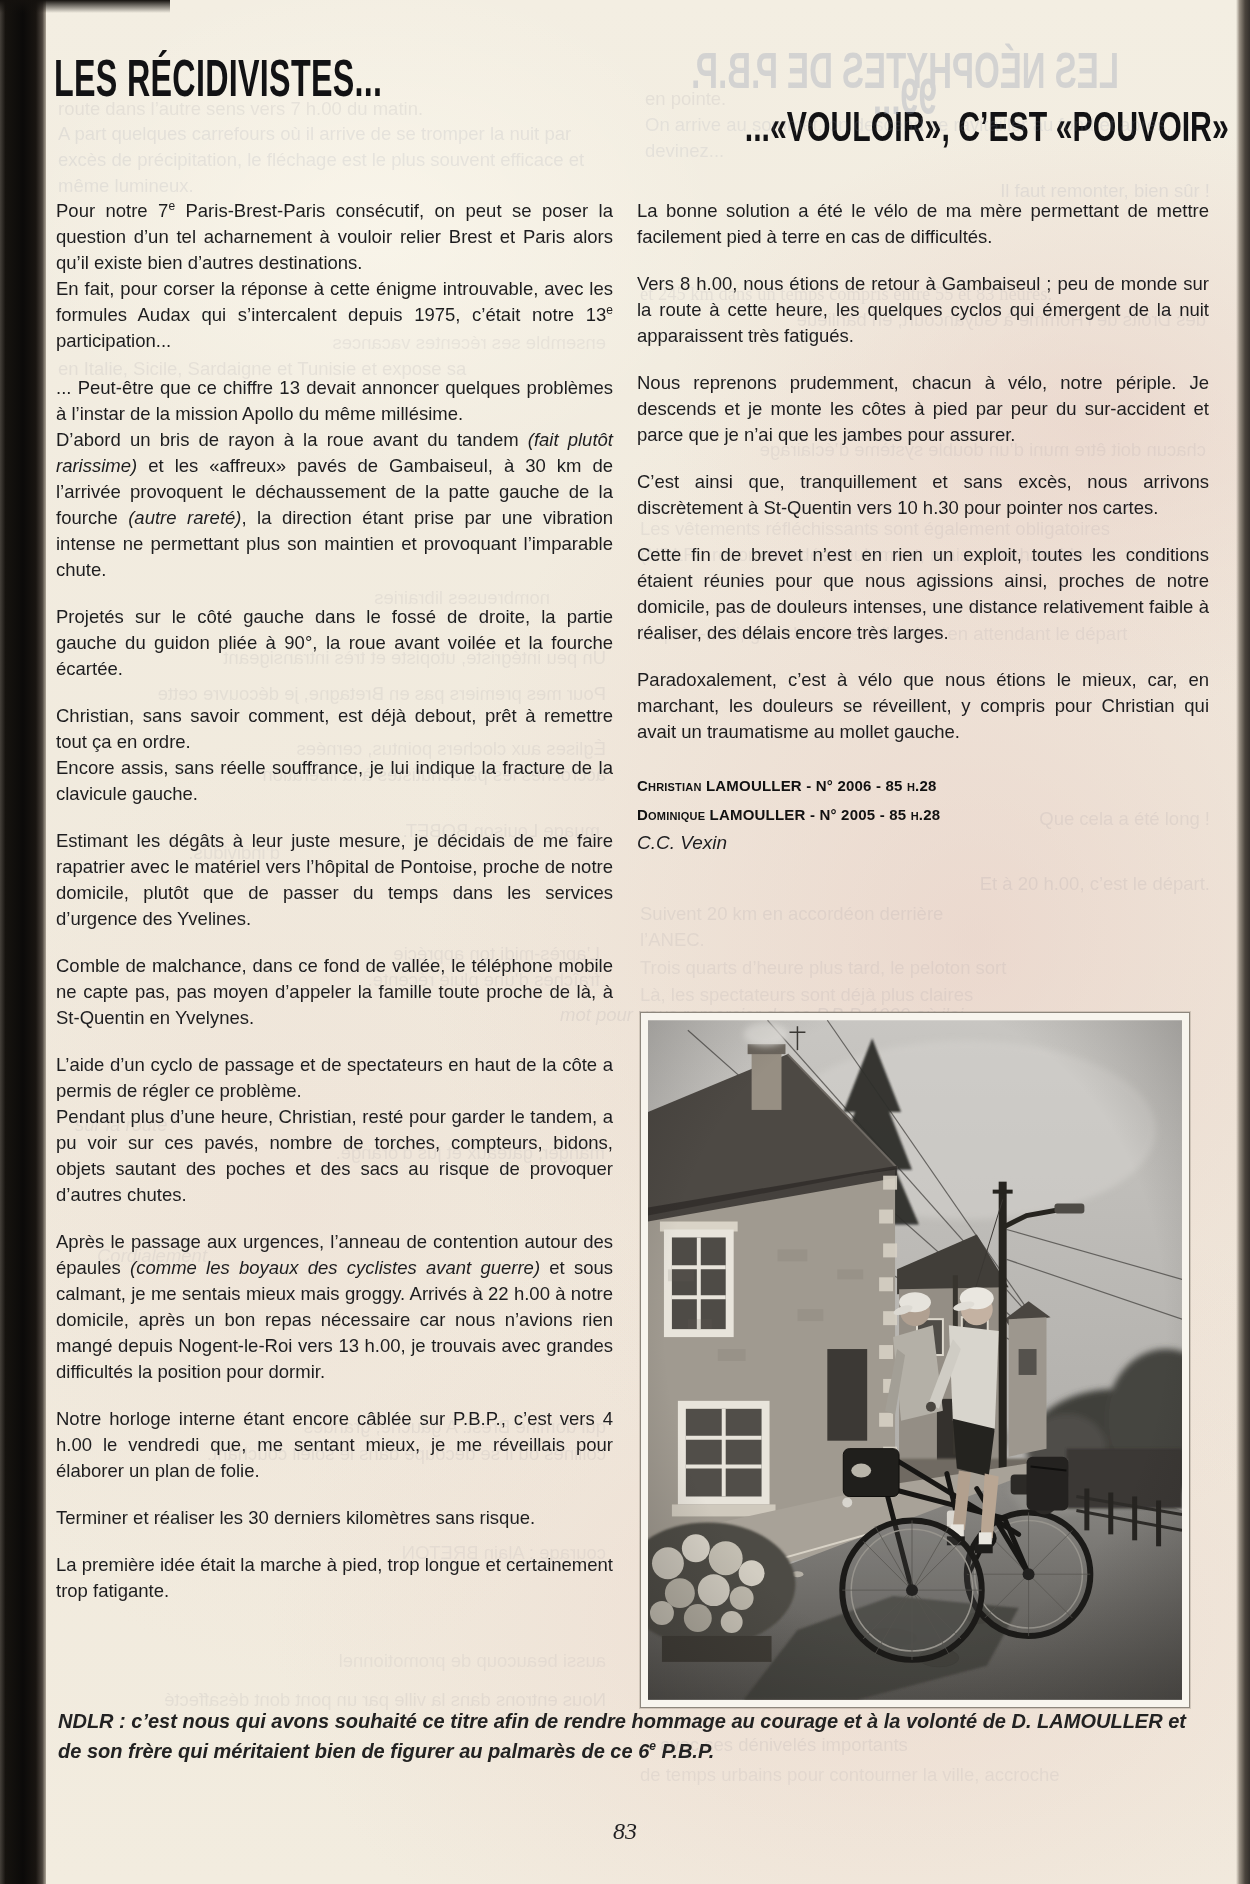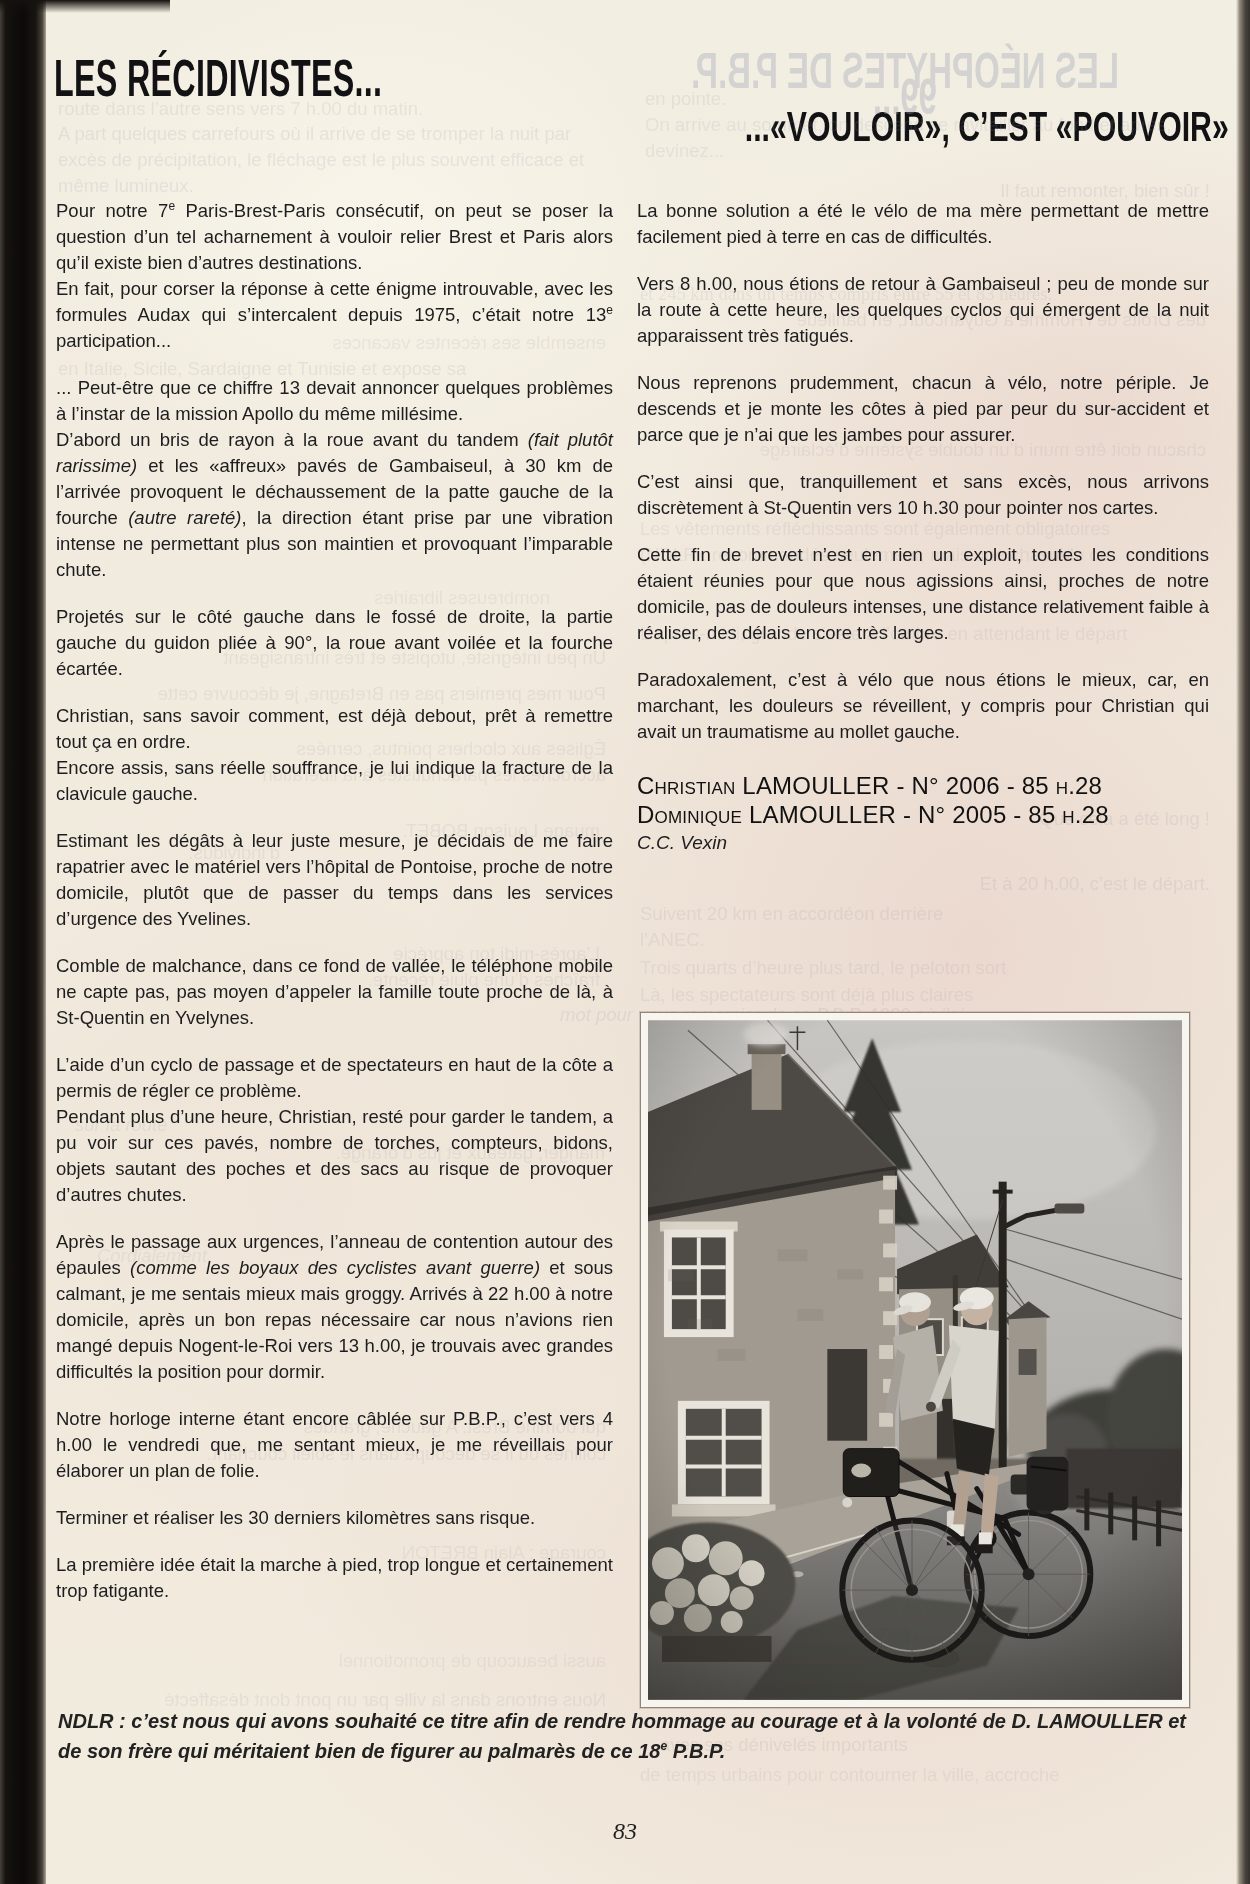--- a/index.html
+++ b/index.html
@@ -17,21 +17,21 @@
   .subtitle{position:absolute;left:560px;top:103px;width:660px;margin:0;text-align:right;font-size:42px;
     font-weight:bold;transform:scaleX(.72);transform-origin:right top;white-space:nowrap;color:#121214;}
   .col{position:absolute;top:198px;font-size:18.5px;line-height:26px;text-align:justify;z-index:3;}
   #left_column{left:56px;width:557px;}
   #right_column{left:637px;width:572px;}
   .block{margin:0 0 21px 0;}
   .para{margin:0;}
   .it{font-style:italic;}
   .sup{vertical-align:super;font-size:12px;line-height:0;}
   .signatures{margin-top:26px;}
-  .sig-line{margin:0;font-weight:normal;font-variant:small-caps;font-size:24px;line-height:29px;letter-spacing:.2px;color:#111;}
+  .sig-line{margin:0;font-weight:bold;font-variant:small-caps;font-size:15px;line-height:29px;letter-spacing:.2px;color:#111;}
   .club{margin:2px 0 0;font-style:italic;font-size:19px;line-height:24px;}
   .photo-frame{position:absolute;left:640px;top:1012px;width:550px;height:696px;margin:0;z-index:4;
     background:#f8f5ee;border:1px solid #8d867c;box-shadow:0 0 0 1px rgba(120,110,100,.25);
     box-sizing:border-box;padding:7px;}
   .photo-frame svg{display:block;width:100%;height:100%;}
   .ndlr{position:absolute;left:58px;top:1706px;width:1140px;margin:0;z-index:3;
     font-style:italic;font-weight:600;font-size:20px;line-height:30px;color:#222;}
   .pagenum{position:absolute;left:0;top:1818px;width:1250px;text-align:center;z-index:3;
     font-family:"Liberation Serif","DejaVu Serif",serif;font-size:24px;color:#1f1f22;font-style:italic;}
   .ghost{position:absolute;pointer-events:none;filter:blur(.5px);z-index:1;}
@@ -383,20 +383,20 @@
             <line x1="302" y1="508" x2="228" y2="636"></line>
         </g>
         <circle cx="265" cy="572" r="6" fill="#222120"></circle>
         <circle cx="382" cy="556" r="6" fill="#222120"></circle>
       </g>
 
       <rect x="0" y="0" width="536" height="682" fill="url(#vig)"></rect>
     </svg>
   </figure>
 
-  <p class="ndlr" id="ndlr"><span>NDLR : c’est nous qui avons souhaité ce titre afin de rendre hommage au courage et à la volonté de D. LAMOULLER et de son frère qui méritaient bien de figurer au palmarès de ce 18</span><span class="sup">e</span><span> P.B.P.</span></p>
+  <p class="ndlr" id="ndlr"><span>NDLR : c’est nous qui avons souhaité ce titre afin de rendre hommage au courage et à la volonté de D. LAMOULLER et de son frère qui méritaient bien de figurer au palmarès de ce 6</span><span class="sup">e</span><span> P.B.P.</span></p>
 
   <div class="pagenum">83</div>
 
   <div class="edge edge-left"></div>
   <div class="edge edge-right"></div>
   <div class="edge edge-top"></div>
 </div>
 
 </body></html>

